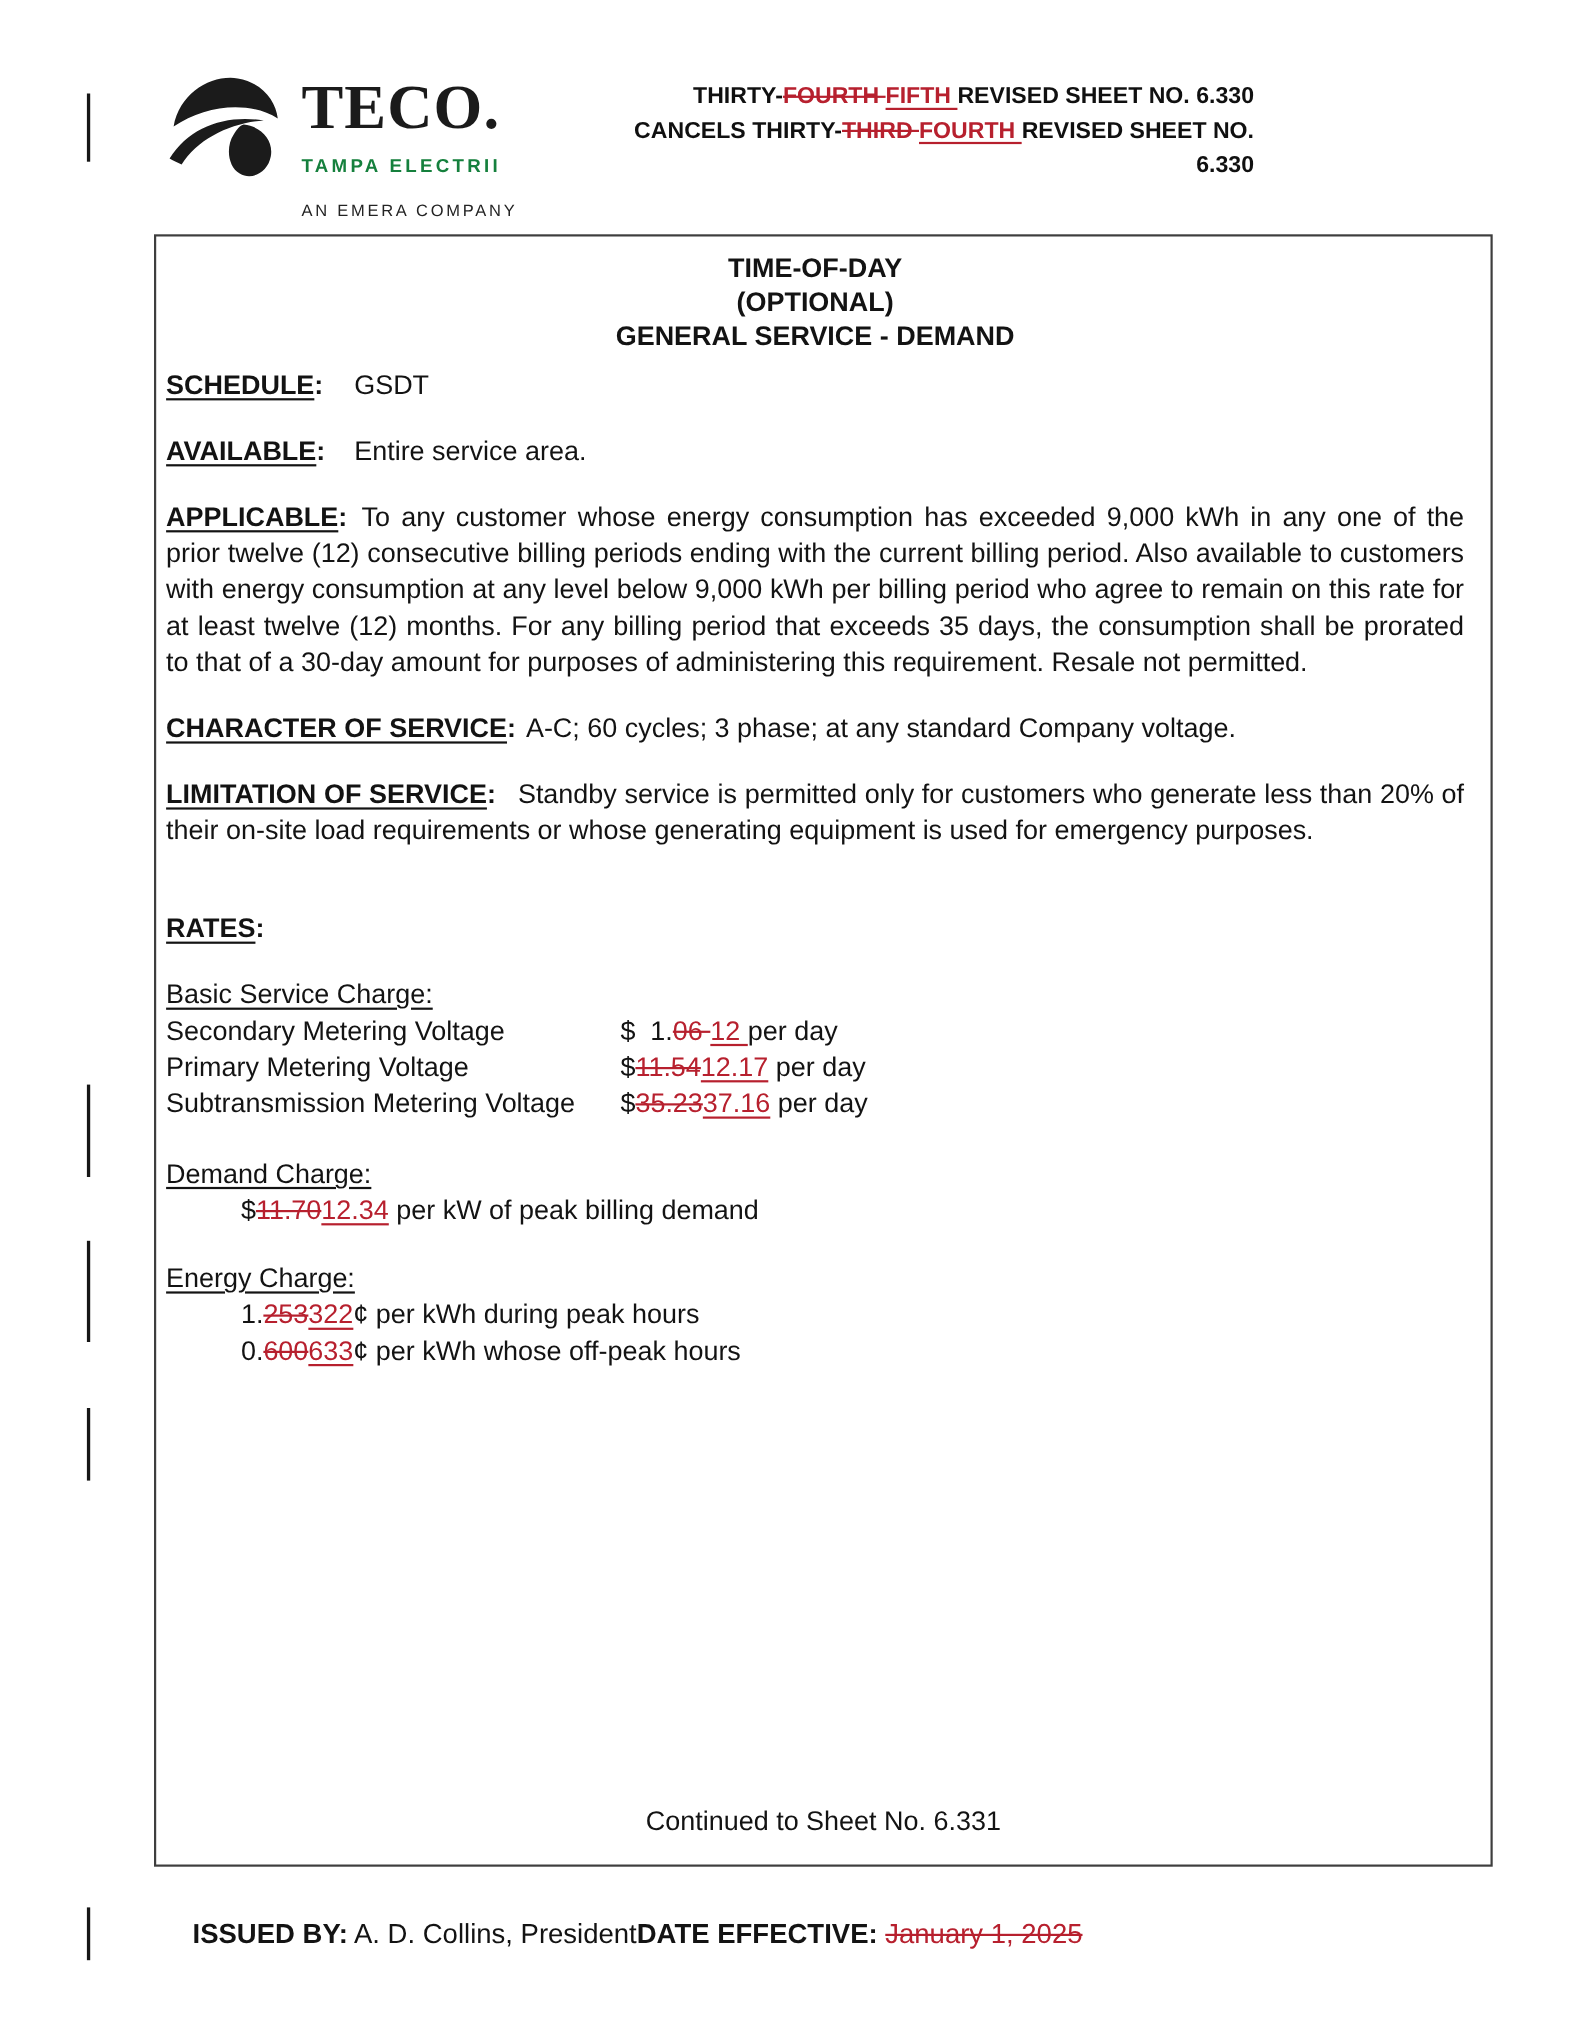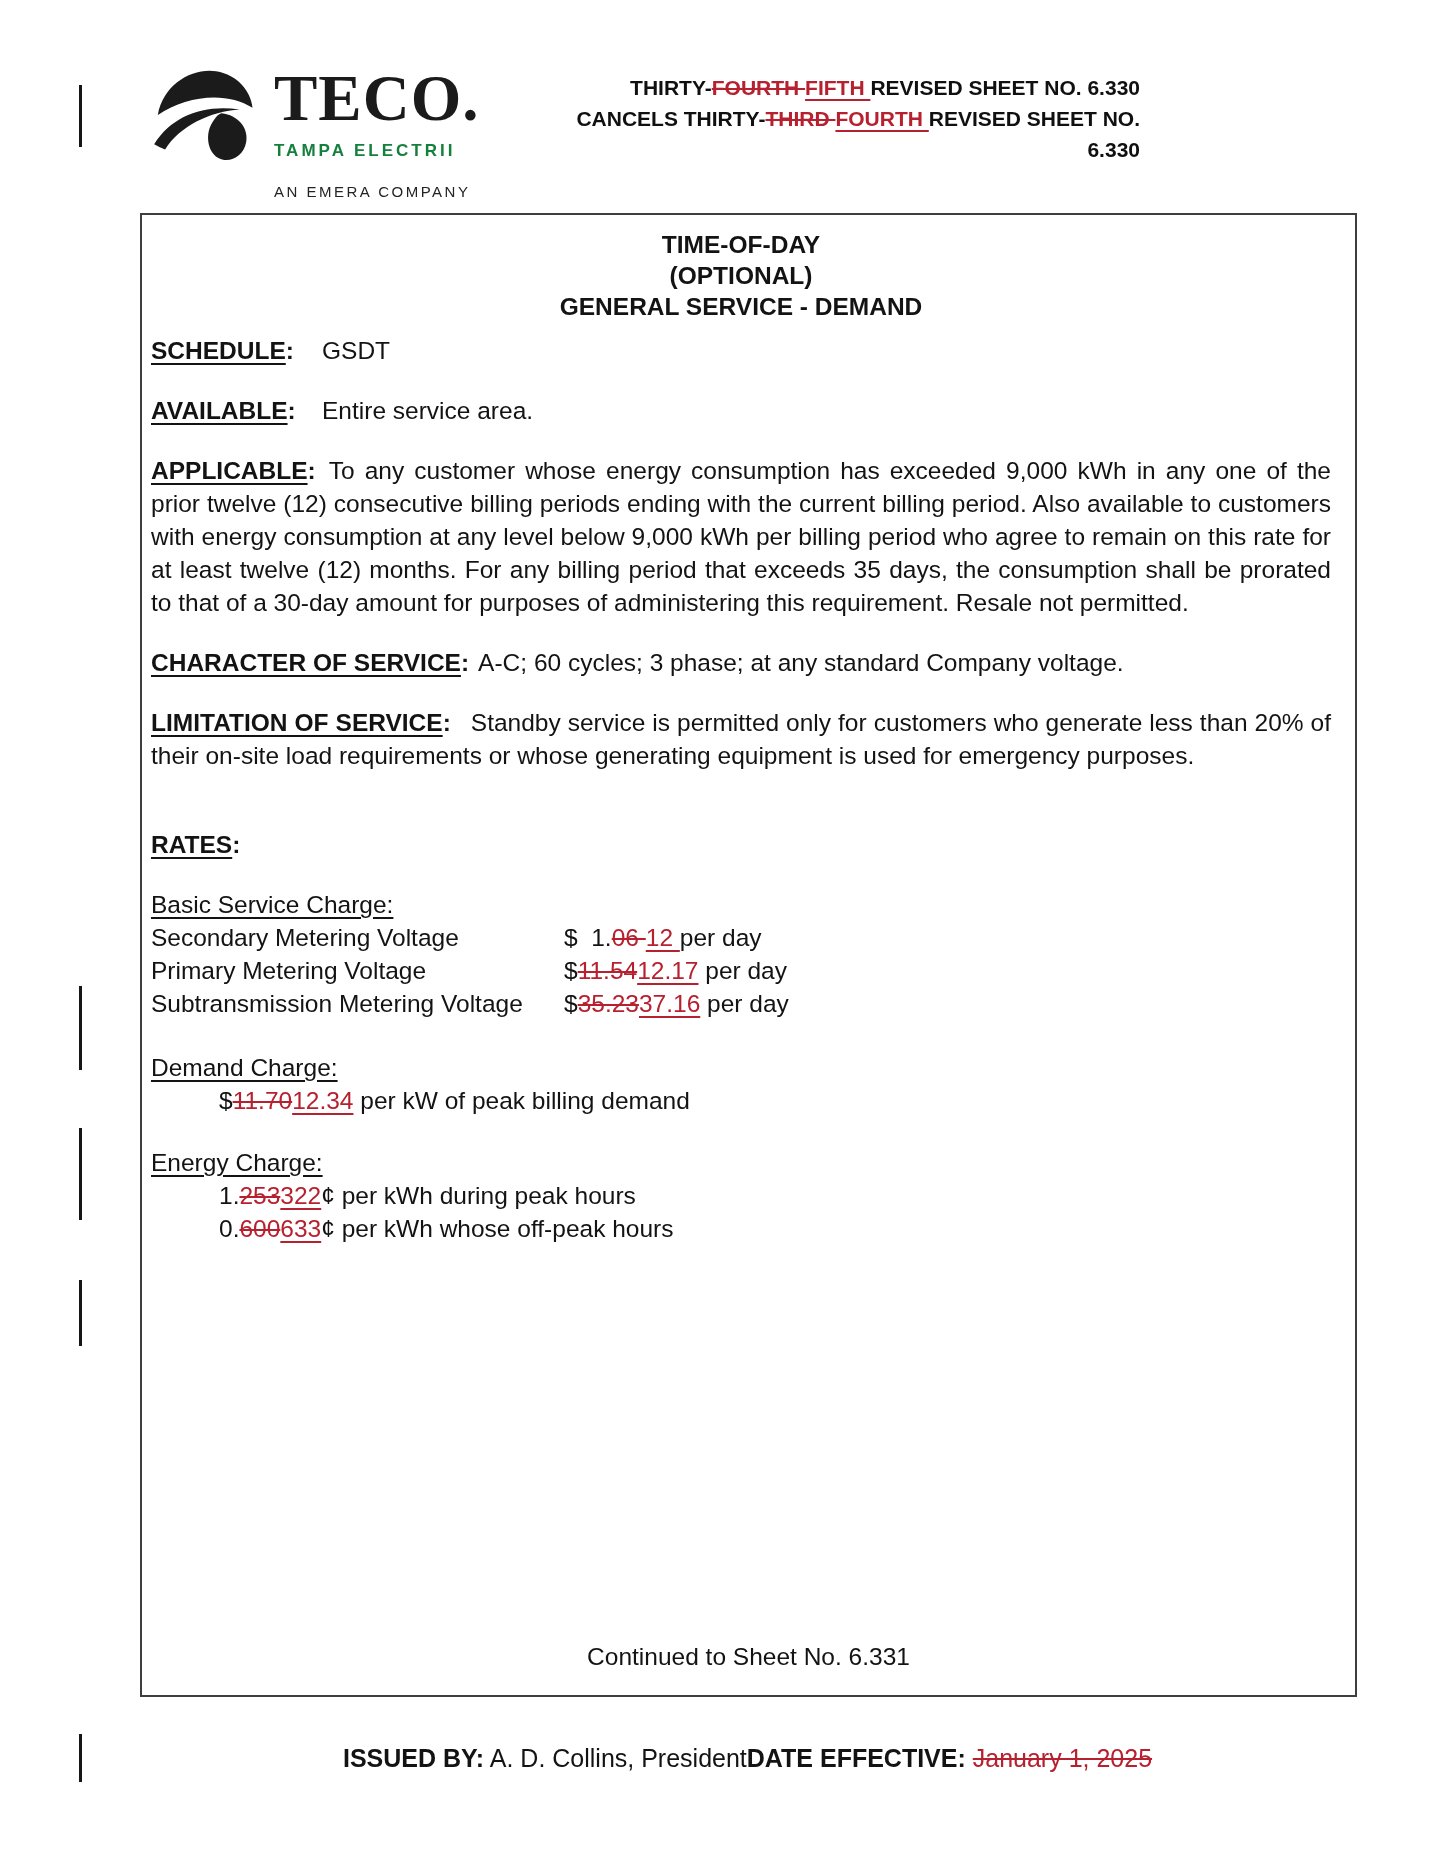--- a/index.html
+++ b/index.html
@@ -15,21 +15,21 @@
   .bar1{top:85px;height:62px;}
   .bar2{top:986px;height:84px;}
   .bar3{top:1128px;height:92px;}
   .bar4{top:1280px;height:66px;}
   .bar5{top:1734px;height:48px;}
 
   
   .logo{position:absolute;top:64px;left:150px;display:flex;align-items:flex-start;gap:10px;}
   .logo svg{width:114px;height:102px;flex:none;}
   .logo-text{padding-top:8px;}
-  .brand{font-family:"Liberation Serif",serif;font-weight:bold;font-size:65px;line-height:52px;letter-spacing:1px;color:#1b1b1b;}
+  .brand{font-family:"Liberation Serif",serif;font-weight:bold;font-size:57px;line-height:52px;letter-spacing:1px;color:#1b1b1b;}
   .brand-sub{font-weight:bold;font-size:17px;letter-spacing:3px;margin-top:10px;color:#15803d;}
   .brand-tag{font-size:15px;letter-spacing:2.5px;margin-top:8px;color:#232323;}
 
   .rev{position:absolute;top:72px;left:460px;width:680px;text-align:right;
        font-weight:bold;font-size:21px;line-height:31px;color:#101010;}
 
   
   .del{color:var(--red);text-decoration:line-through;text-decoration-thickness:2px;}
   .ins{color:var(--red);text-decoration:underline;text-decoration-thickness:2px;text-underline-offset:4px;}
 
@@ -50,21 +50,21 @@
 
   .rates-block{margin-bottom:31px;}
   .rates-block.demand{margin-bottom:29px;}
   .rate-row{display:flex;}
   .rate-label{width:413px;flex:none;}
   .indent{padding-left:68px;}
 
   .continued{position:absolute;left:0;right:0;bottom:22px;text-align:center;}
 
   .footer{position:absolute;top:1742px;left:175px;right:111px;
-          display:flex;justify-content:center;font-size:25px;line-height:33px;}
+          display:flex;justify-content:flex-start;font-size:25px;line-height:33px;}
   .b{font-weight:bold;}
 </style>
 </head>
 <body>
 
 <div class="bar bar1"></div>
 <div class="bar bar2"></div>
 <div class="bar bar3"></div>
 <div class="bar bar4"></div>
 <div class="bar bar5"></div>

